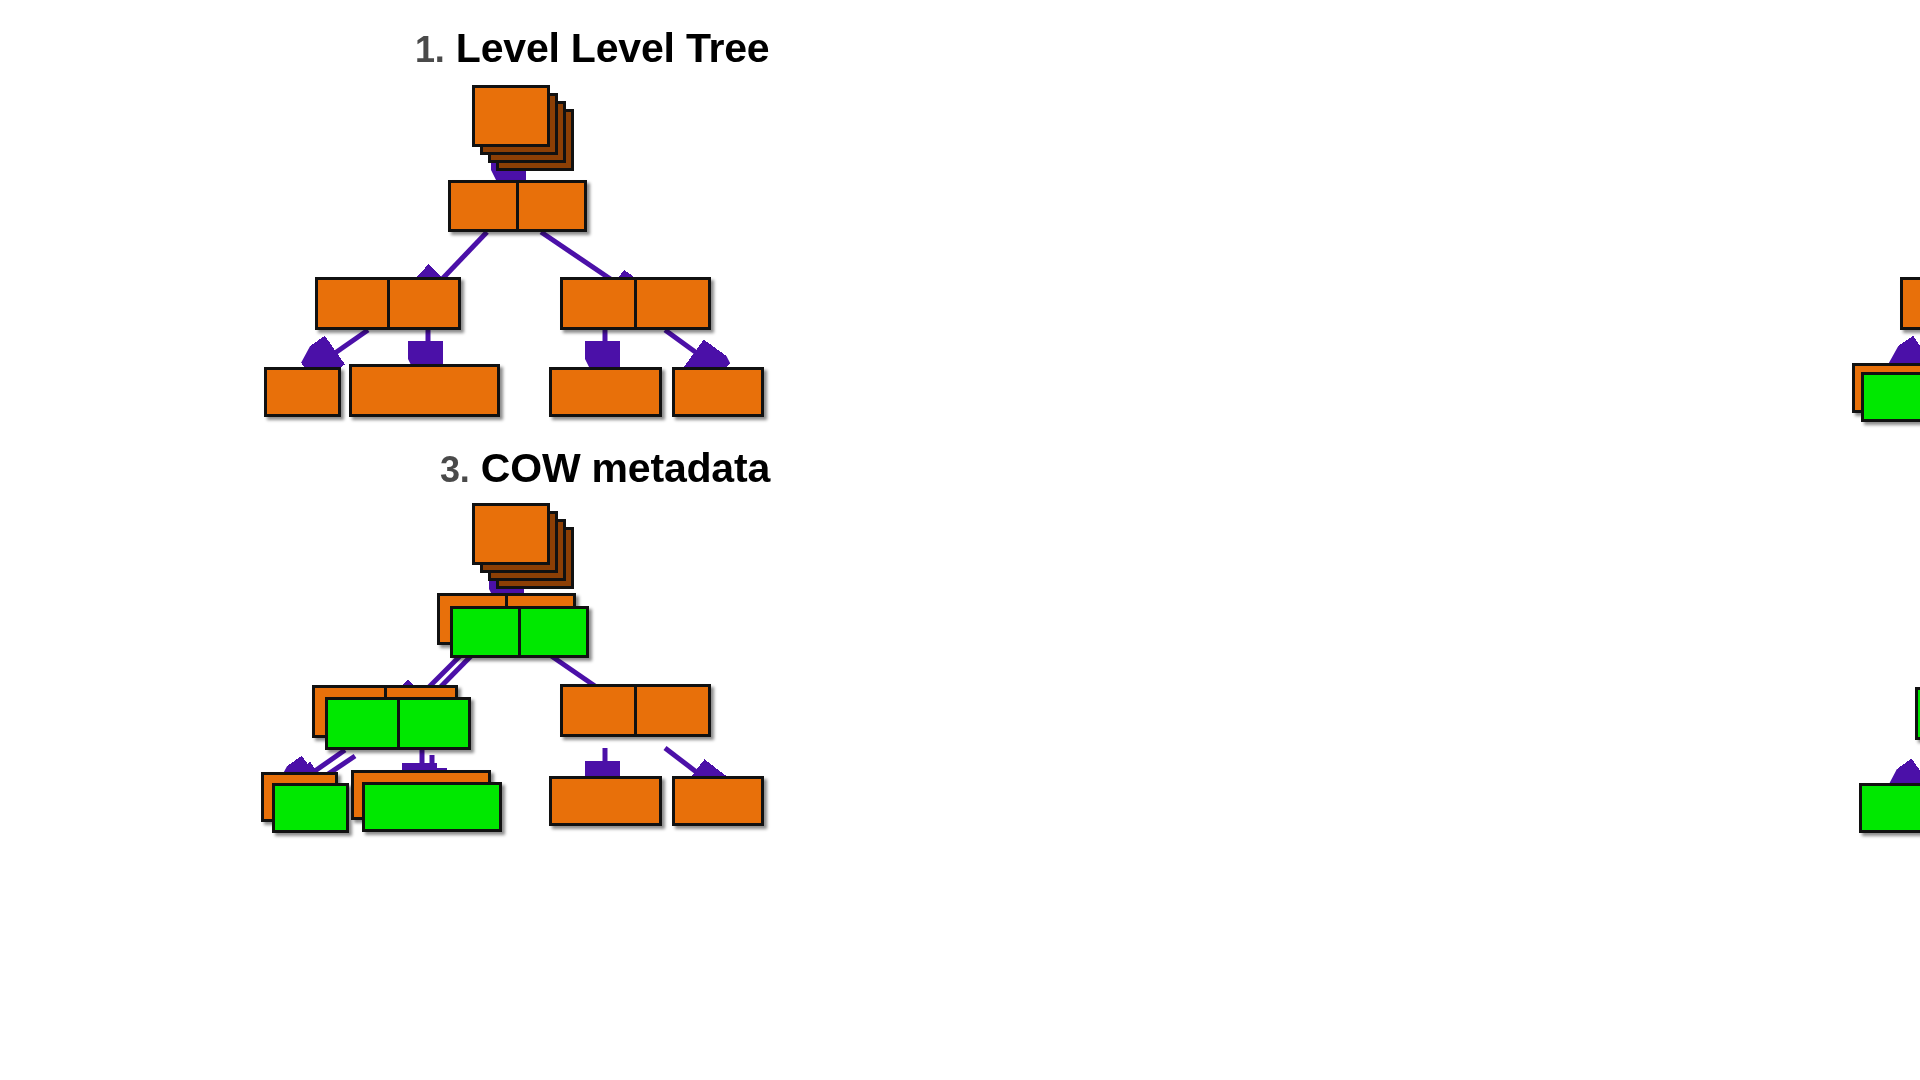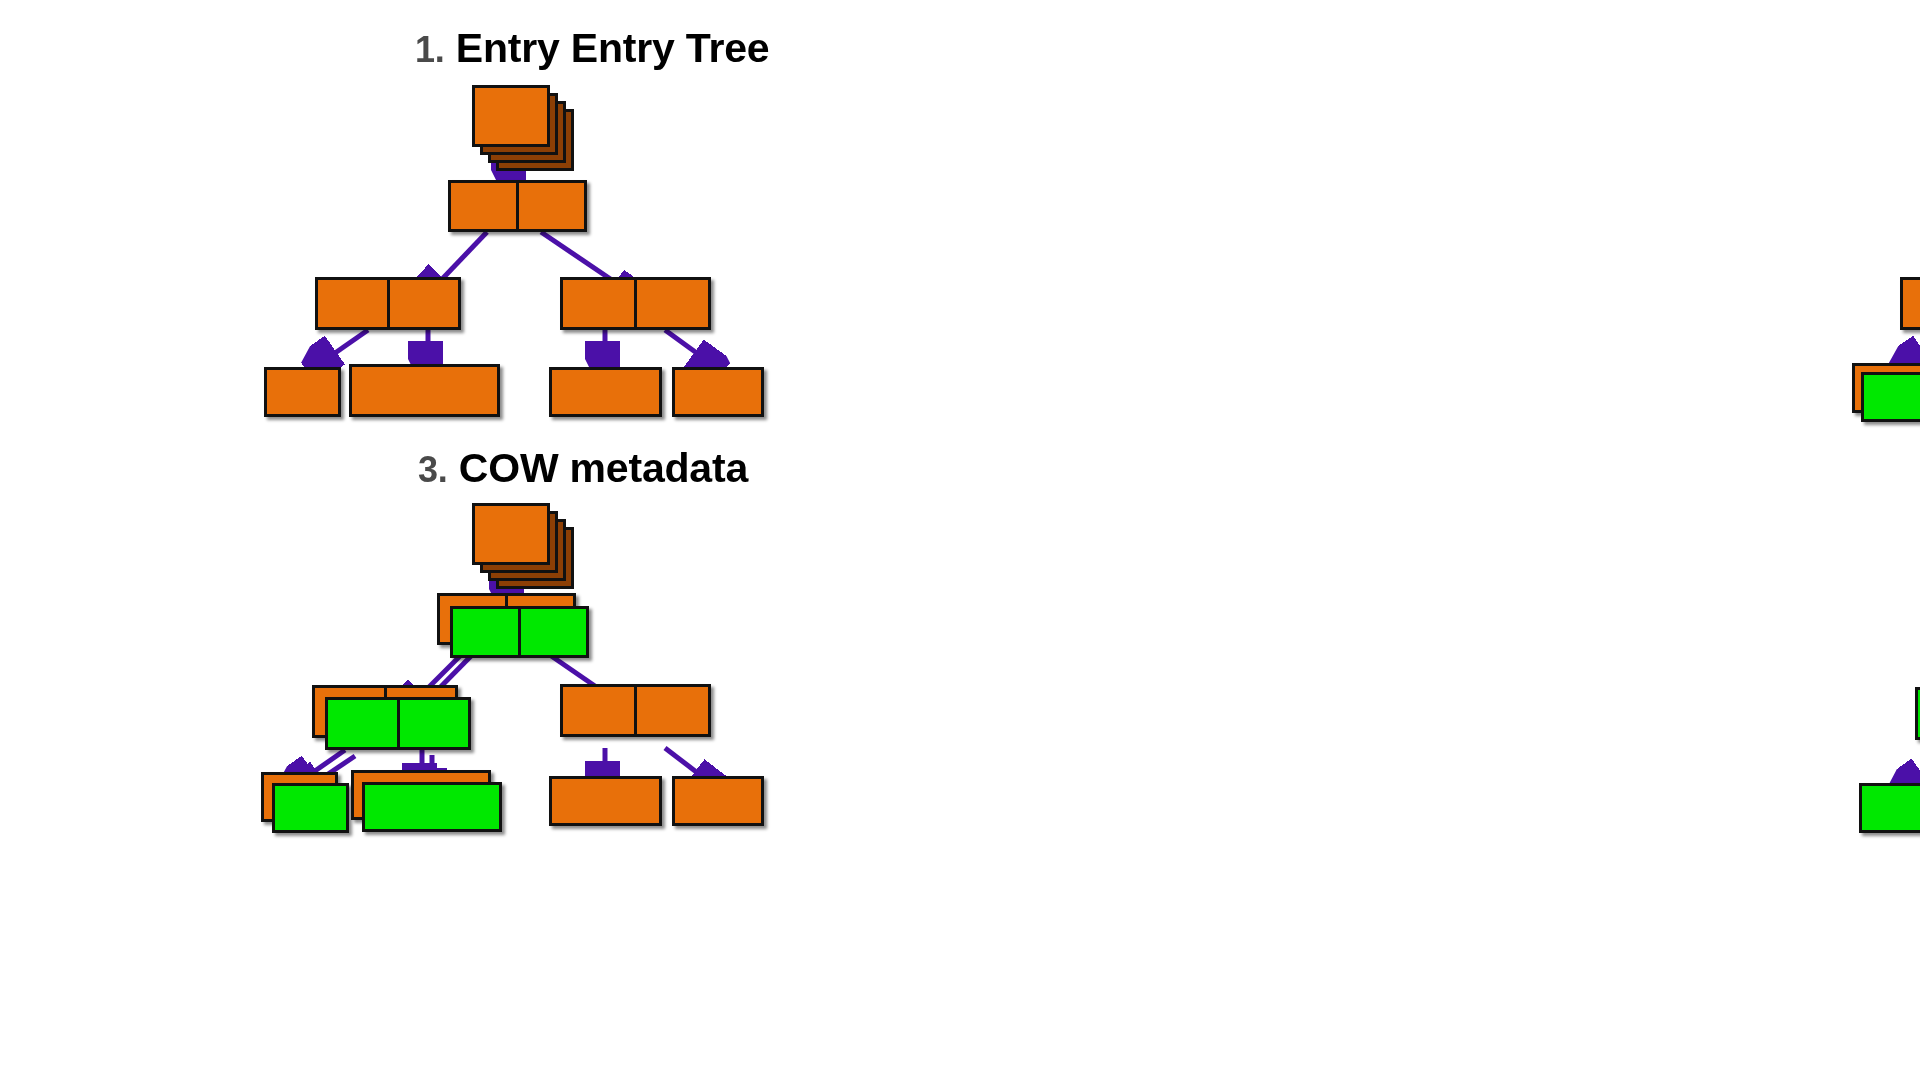--- a/index.html
+++ b/index.html
@@ -60,21 +60,21 @@
 </style>
 </head>
 <body>
 
 <div id="stage">
 
   <div class="panel" style="left:0px;top:0px;width:960px;height:540px;">
 
     <div class="panel-title" style="left:415px;top:25px;">
       <span class="num">1.</span>
-      <span>Entry Entry Tree</span>
+      <span>Level Level Tree</span>
     </div>
 
     <svg class="arrows" width="960" height="540">
       <defs>
         <marker id="ah1" markerWidth="7" markerHeight="7" refX="5.2" refY="3" orient="auto">
           <path d="M0,0 L6,3 L0,6 z" fill="#4B10A8" stroke="none"></path>
         </marker>
       </defs>
       <line x1="511" y1="163" x2="511" y2="178" marker-end="url(#ah1)"></line>
       <line x1="487" y1="232" x2="425" y2="297" marker-end="url(#ah1)"></line>
@@ -131,21 +131,21 @@
 
     <div>
       
       
     </div>
 
   </div>
 
   <div class="panel" style="left:0px;top:540px;width:960px;height:540px;">
 
-    <div class="panel-title" style="left:418px;top:-95px;">
+    <div class="panel-title" style="left:440px;top:-95px;">
       <span class="num">3.</span>
       <span>COW metadata</span>
     </div>
 
     <svg class="arrows" width="960" height="540" style="top:-540px;">
       <line x1="509" y1="580" x2="509" y2="597" marker-end="url(#ah1)"></line>
       <line x1="472" y1="655" x2="410" y2="718" marker-end="url(#ah1)"></line>
       <line x1="462" y1="654" x2="404" y2="712" marker-end="url(#ah1)"></line>
       <line x1="547" y1="653" x2="637" y2="715" marker-end="url(#ah1)"></line>
       <line x1="345" y1="750" x2="292" y2="787" marker-end="url(#ah1)"></line>

